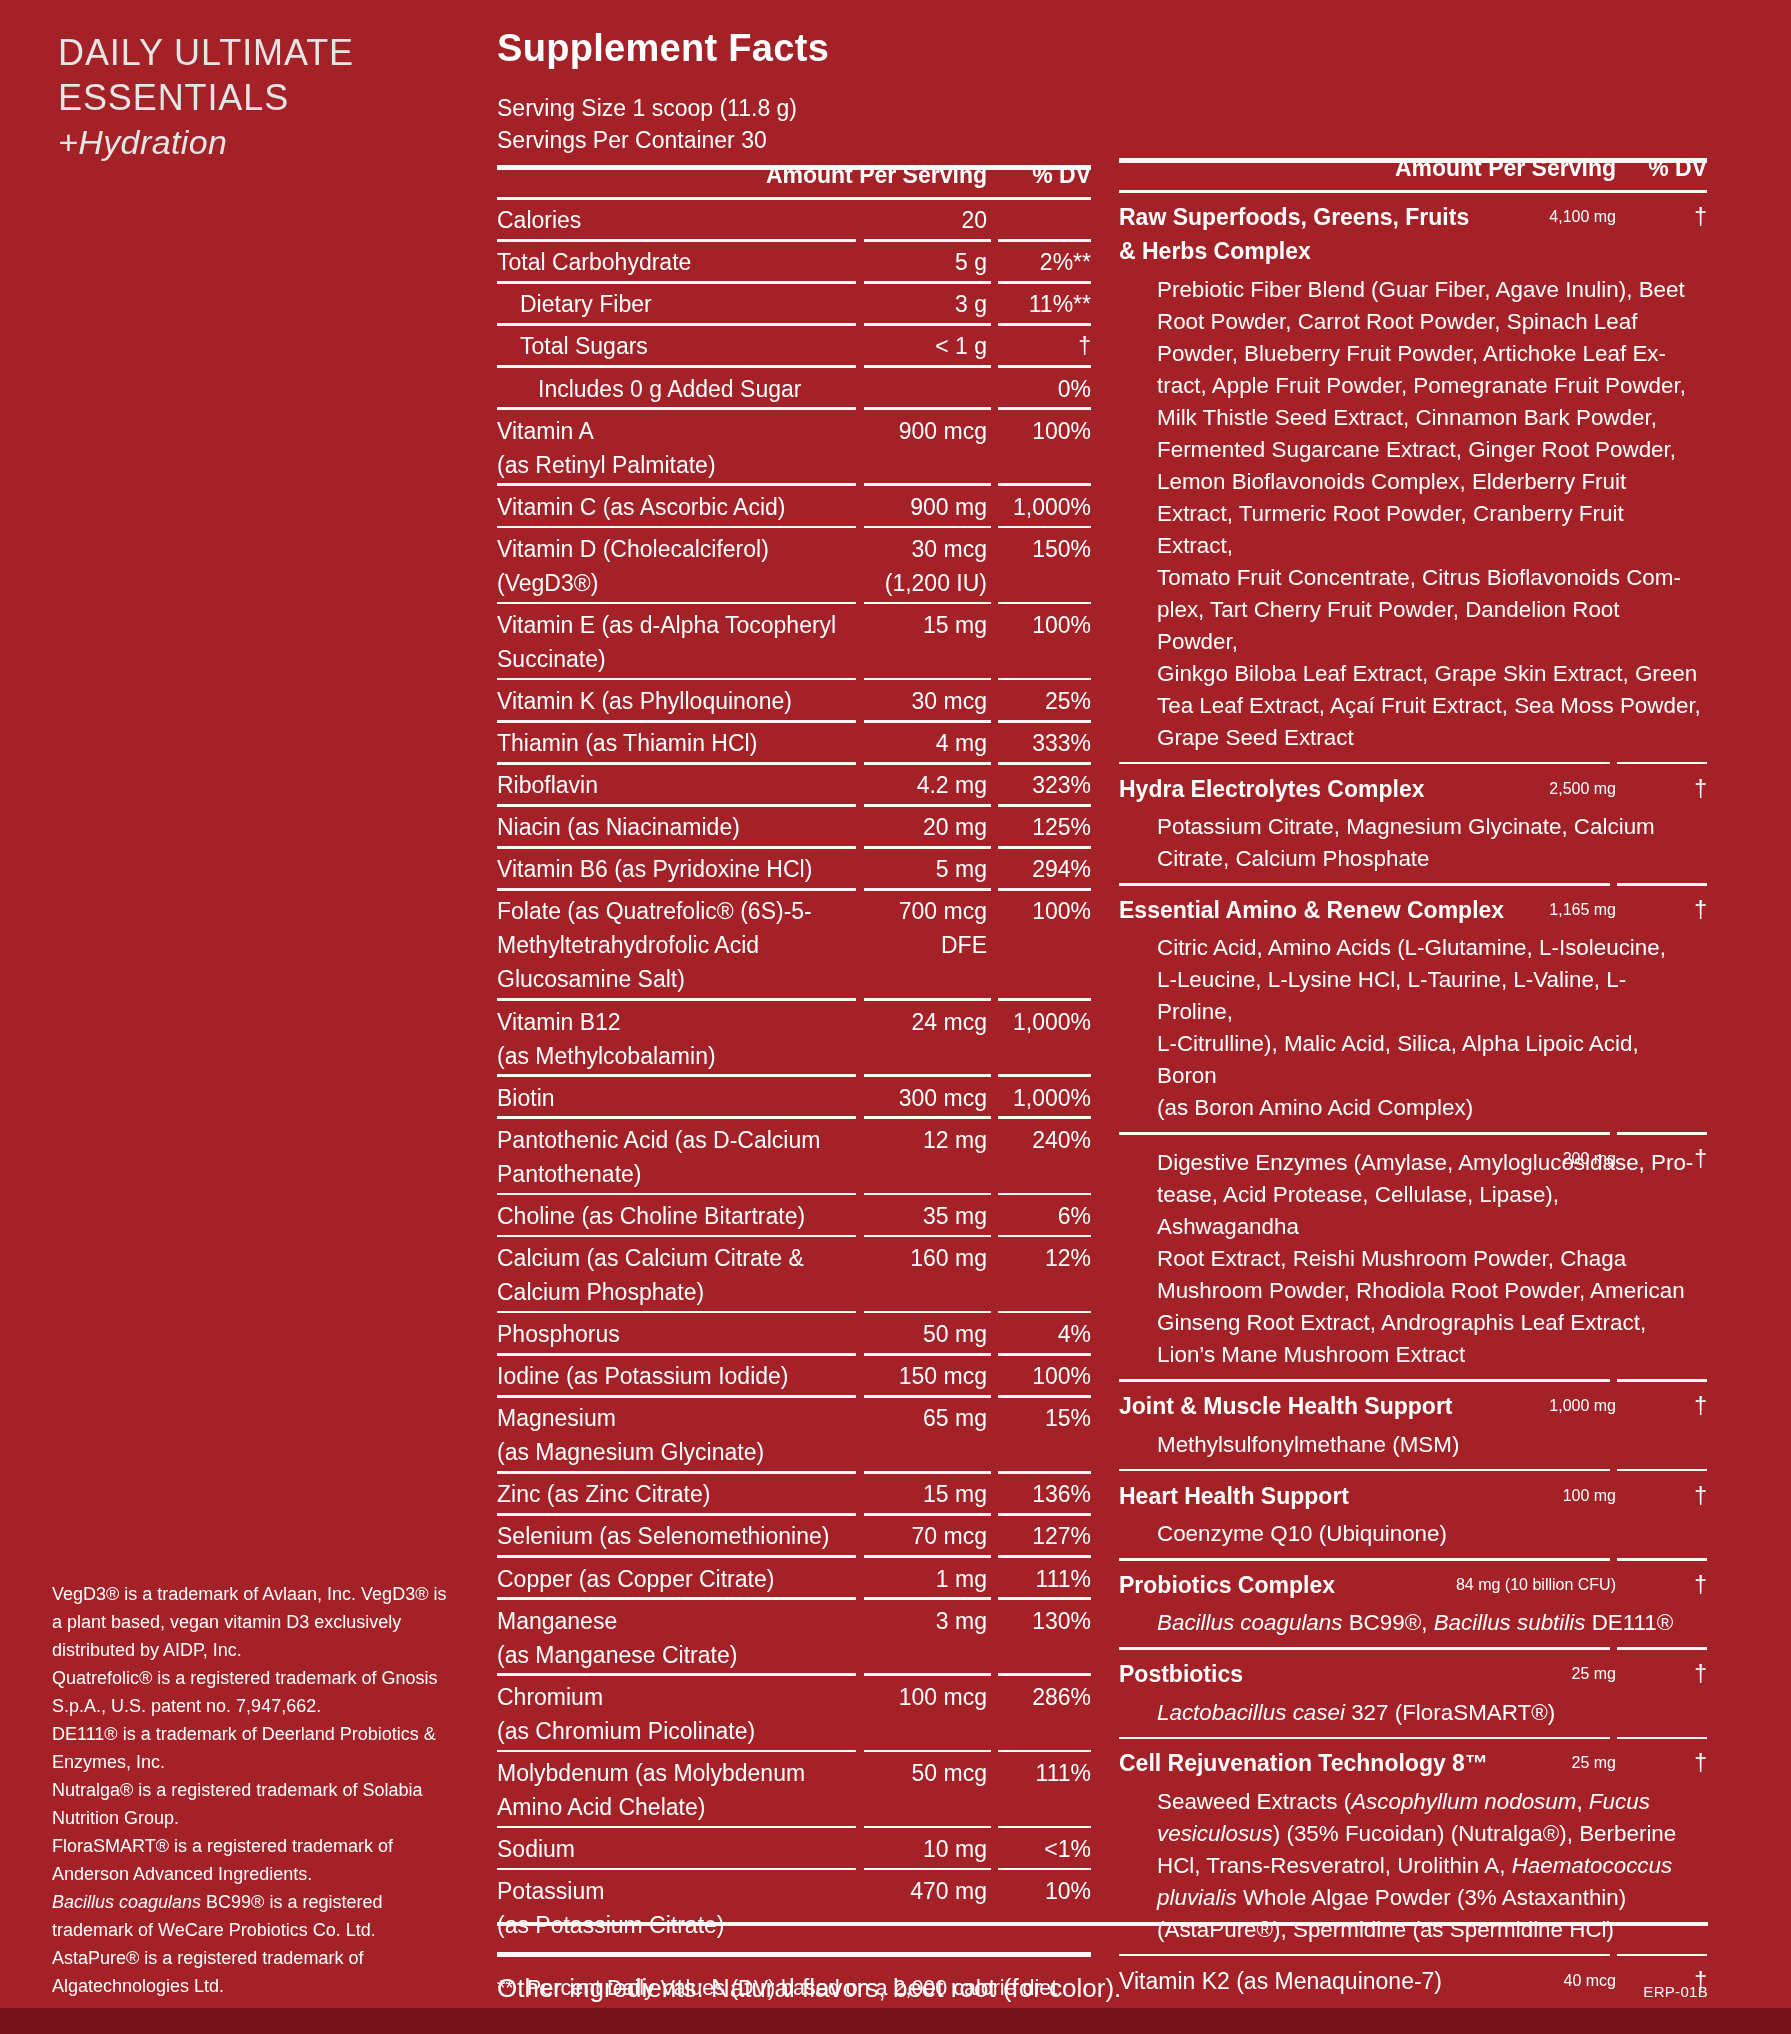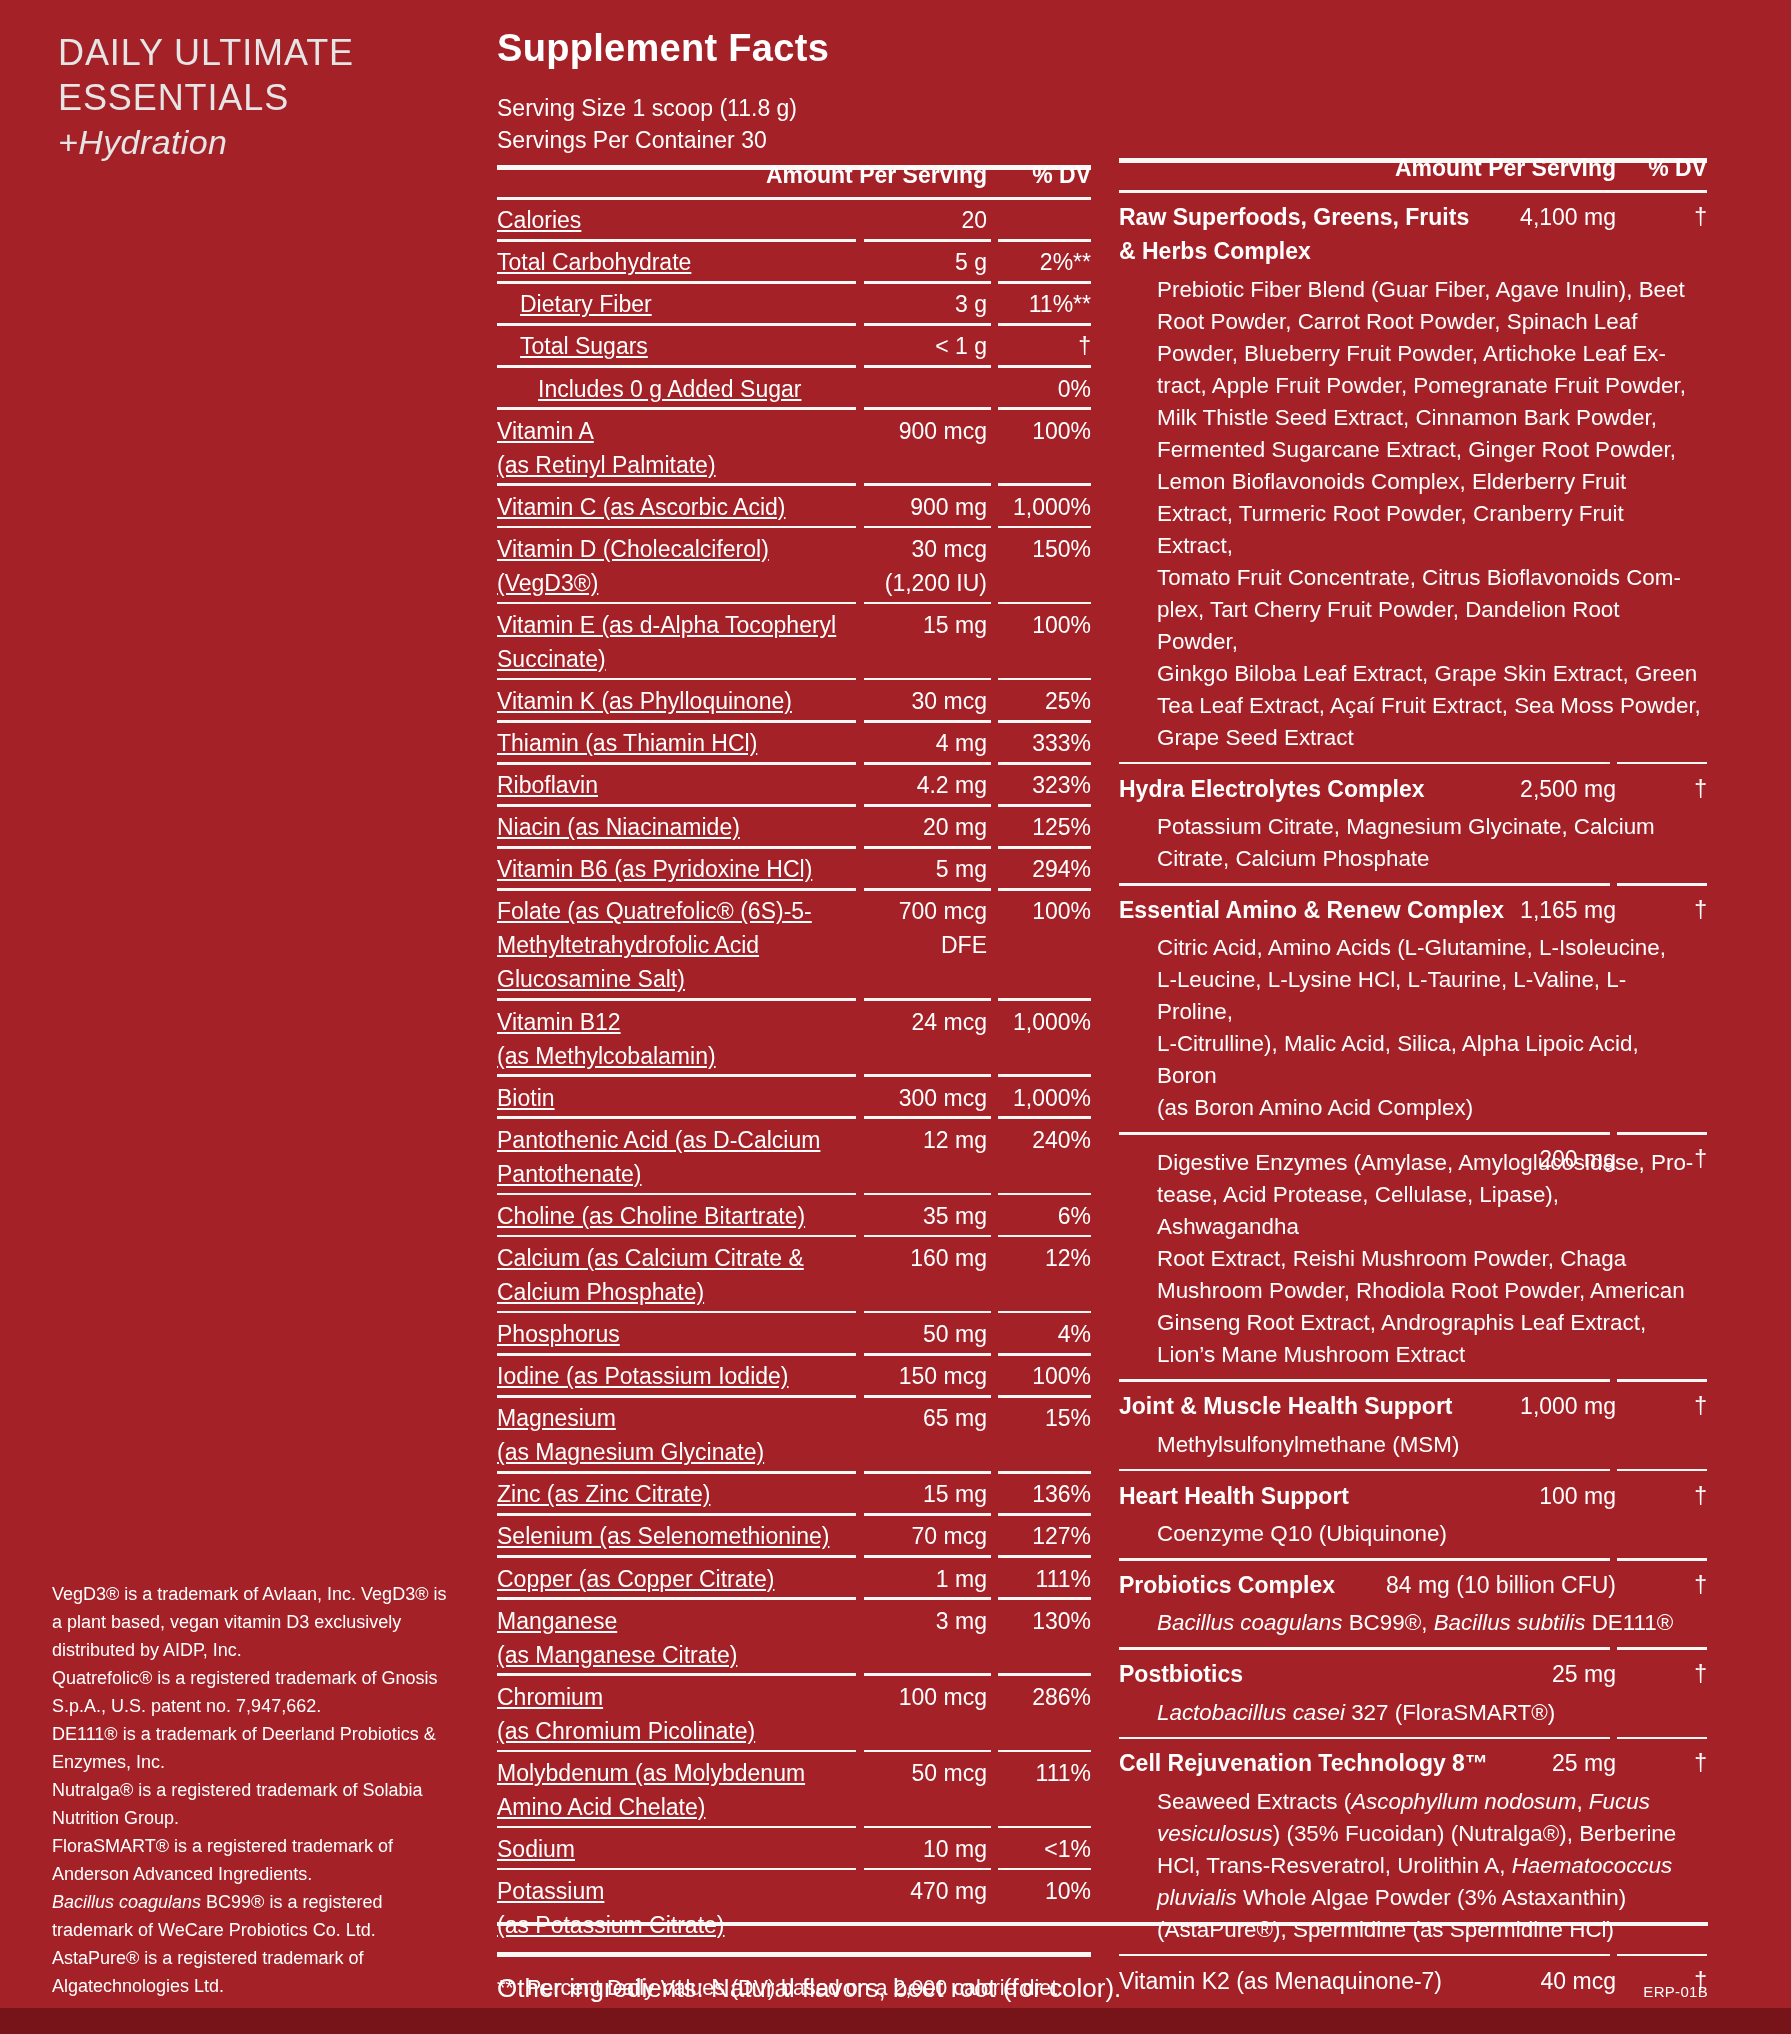--- a/index.html
+++ b/index.html
@@ -22,21 +22,21 @@
   .bar-head{height:2.7px;background:var(--line,#FBF7F4);}
   .thead{position:relative;height:27px;}
   .thead span{position:absolute;bottom:8px;font-weight:700;font-size:23px;white-space:nowrap;}
 
   
   .center-col{position:absolute;left:497px;top:27px;width:594px;}
   .sf-title{font-size:38px;font-weight:700;letter-spacing:0.3px;}
   .serving-block{margin-top:21.5px;font-size:23px;line-height:32px;}
   .center-col .th-amt{right:104px;} .center-col .th-dv{right:0;}
 
-  .nrow{position:relative;padding:3.6px 0 4.5px;font-size:23px;line-height:34px;text-decoration:underline;}
+  .nrow{position:relative;padding:3.6px 0 4.5px;font-size:23px;line-height:34px;}
   .nrow::after{content:"";position:absolute;left:0;right:0;bottom:0;height:2.7px;
     background:linear-gradient(to right,
       var(--line,#FBF7F4) 0, var(--line,#FBF7F4) calc(100% - 235px),
       transparent calc(100% - 235px), transparent calc(100% - 227px),
       var(--line,#FBF7F4) calc(100% - 227px), var(--line,#FBF7F4) calc(100% - 100px),
       transparent calc(100% - 100px), transparent calc(100% - 93px),
       var(--line,#FBF7F4) calc(100% - 93px), var(--line,#FBF7F4) 100%);}
   .nrow.last::after{display:none;}
   .nrow .lbl{display:block;white-space:pre-line;padding-right:228px;}
   .nrow.ind1 .lbl{padding-left:23px;}
@@ -54,21 +54,21 @@
   .cgroup{position:relative;padding:1.8px 0 0;}
   .cgroup::after{content:"";position:absolute;left:0;right:0;bottom:0;height:2.7px;
     background:linear-gradient(to right,
       var(--line,#FBF7F4) 0, var(--line,#FBF7F4) calc(100% - 97px),
       transparent calc(100% - 97px), transparent calc(100% - 90px),
       var(--line,#FBF7F4) calc(100% - 90px), var(--line,#FBF7F4) 100%);}
   .cgroup.last::after{display:none;}
   .cname-row{position:relative;padding:5.4px 0 3.6px;}
   .cname{display:block;font-weight:700;font-size:23px;line-height:34px;white-space:pre-line;padding-right:107px;}
   .cname.plain{font-weight:400;}
-  .camt{position:absolute;top:5.4px;right:91px;font-weight:400;font-size:23px;line-height:34px;white-space:nowrap;}
+  .camt{position:absolute;top:5.4px;right:91px;font-weight:400;font-size:16px;line-height:34px;white-space:nowrap;}
   .cdag{position:absolute;top:5.4px;right:0;font-weight:400;font-size:23px;line-height:34px;}
   .csub{padding:1.8px 5.4px 10.7px 38px;font-size:22.4px;line-height:32px;white-space:pre-line;}
   .csub i{font-style:italic;}
   .cgroup.last .cname-row{padding-bottom:7.2px;}
 
   
   .bottom{position:absolute;left:497px;top:1922px;width:1211px;}
   .bottom .rule{height:3.6px;background:var(--line,#FBF7F4);}
   .other-row{display:flex;align-items:baseline;justify-content:space-between;margin-top:32px;}
   .other{font-size:26px;margin-top:15px;}

